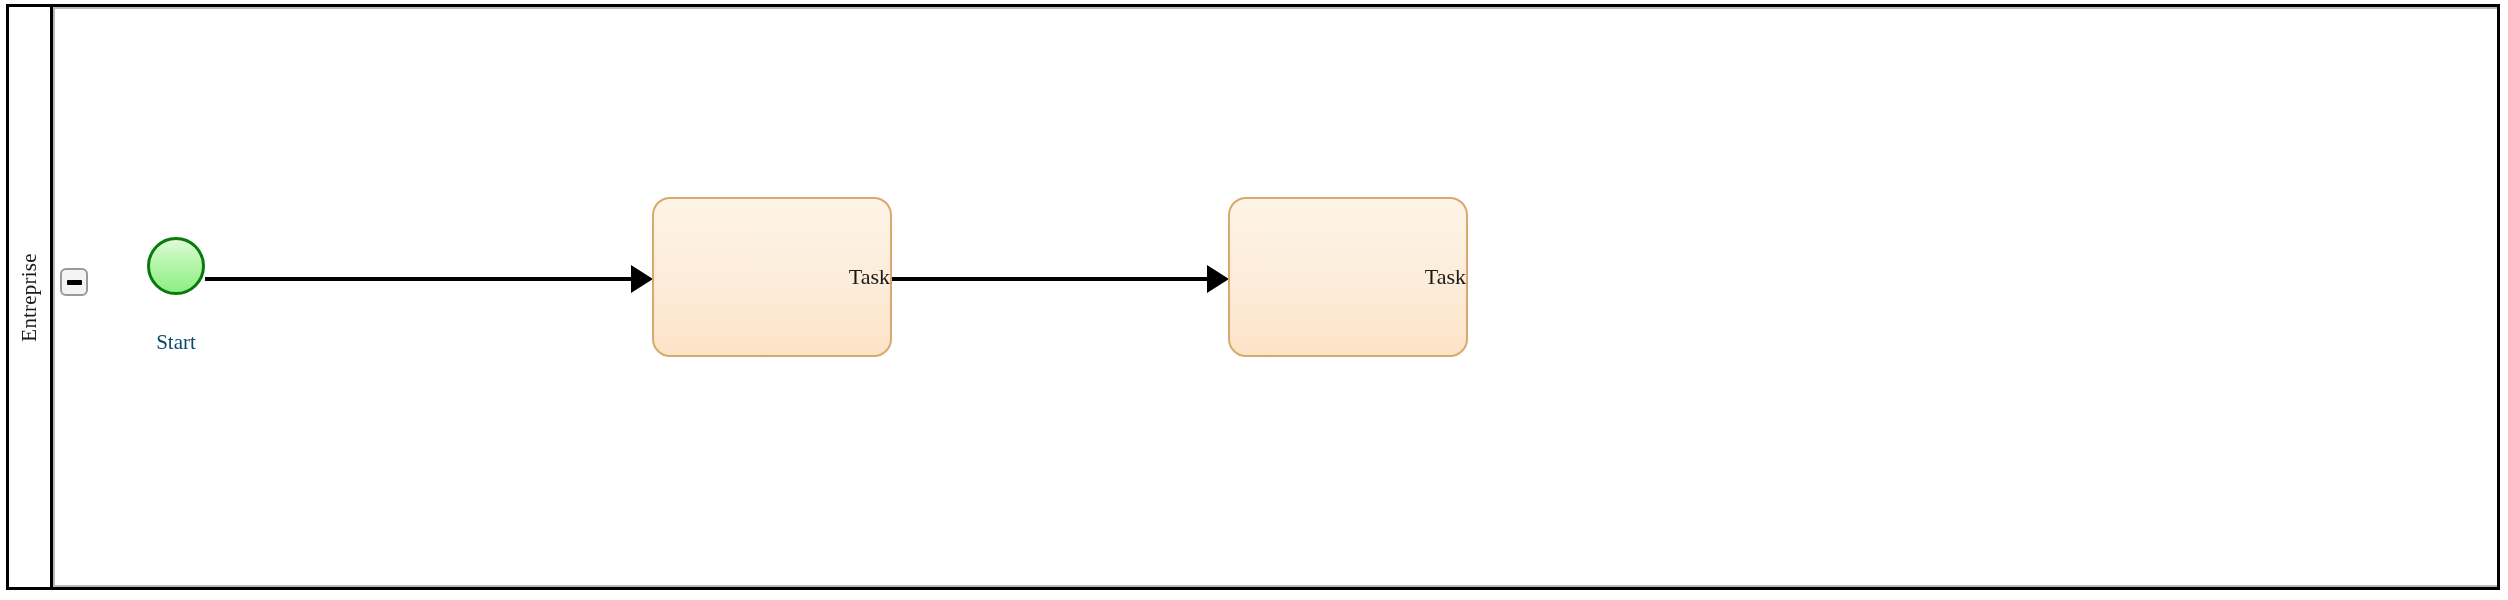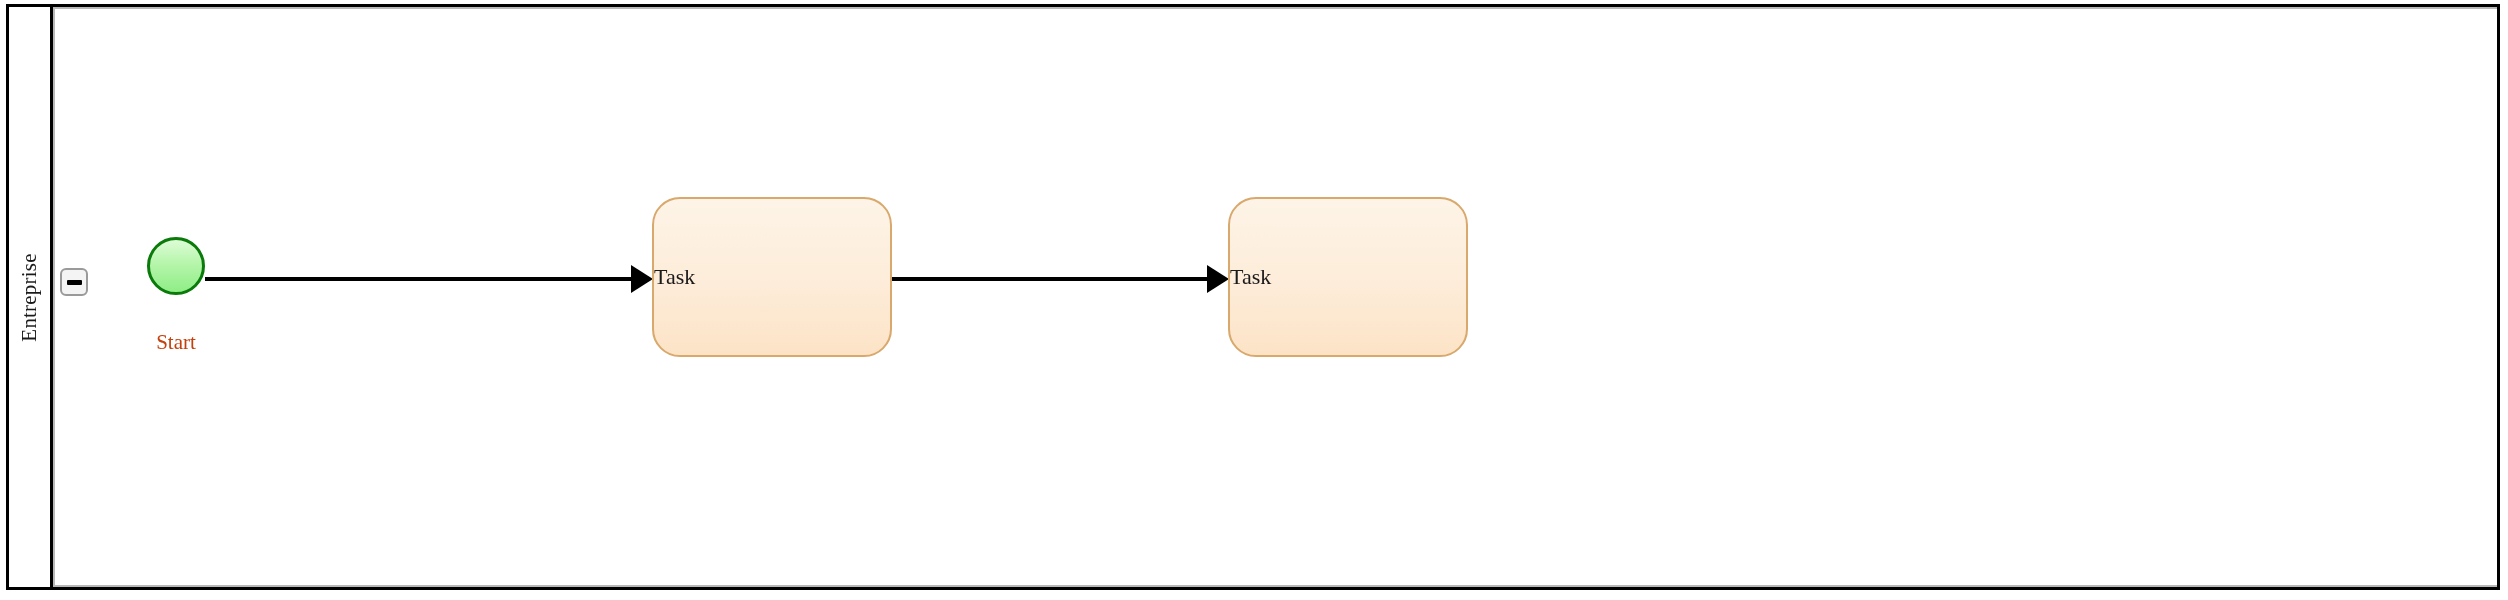--- a/index.html
+++ b/index.html
@@ -106,36 +106,36 @@
     background: linear-gradient(to bottom, #ddfcd6 0%, #b6f5ab 45%, #8fee86 100%);
   }
 
   .start-label {
     position: absolute;
     left: 96px;
     top: 330px;
     width: 160px;
     text-align: center;
     font-size: 21px;
-    color: #c2410c;
+    color: #0c4a6e;
   }
 
   
   .task {
     position: absolute;
     top: 197px;
     width: 240px;
     height: 160px;
     border: 2px solid #d9a86c;
-    border-radius: 28px;
+    border-radius: 18px;
     box-sizing: border-box;
     background: linear-gradient(to bottom, #fdf4e7 0%, #fdecd9 55%, #fce3c6 100%);
     display: flex;
     align-items: center;
-    justify-content: flex-start;
+    justify-content: flex-end;
   }
   .task .task-label {
     font-size: 22px;
     color: #1a1a1a;
   }
 
   #task-1 { left: 652px; }
   #task-2 { left: 1228px; }
 
   

